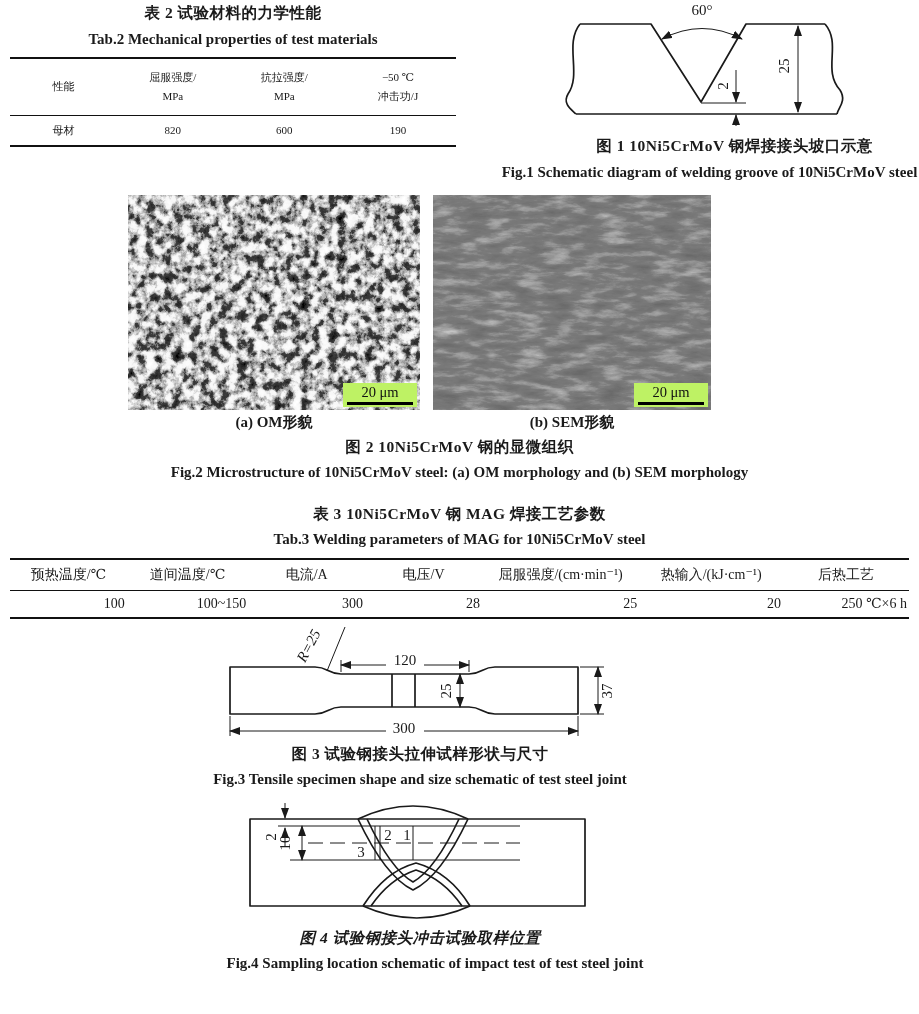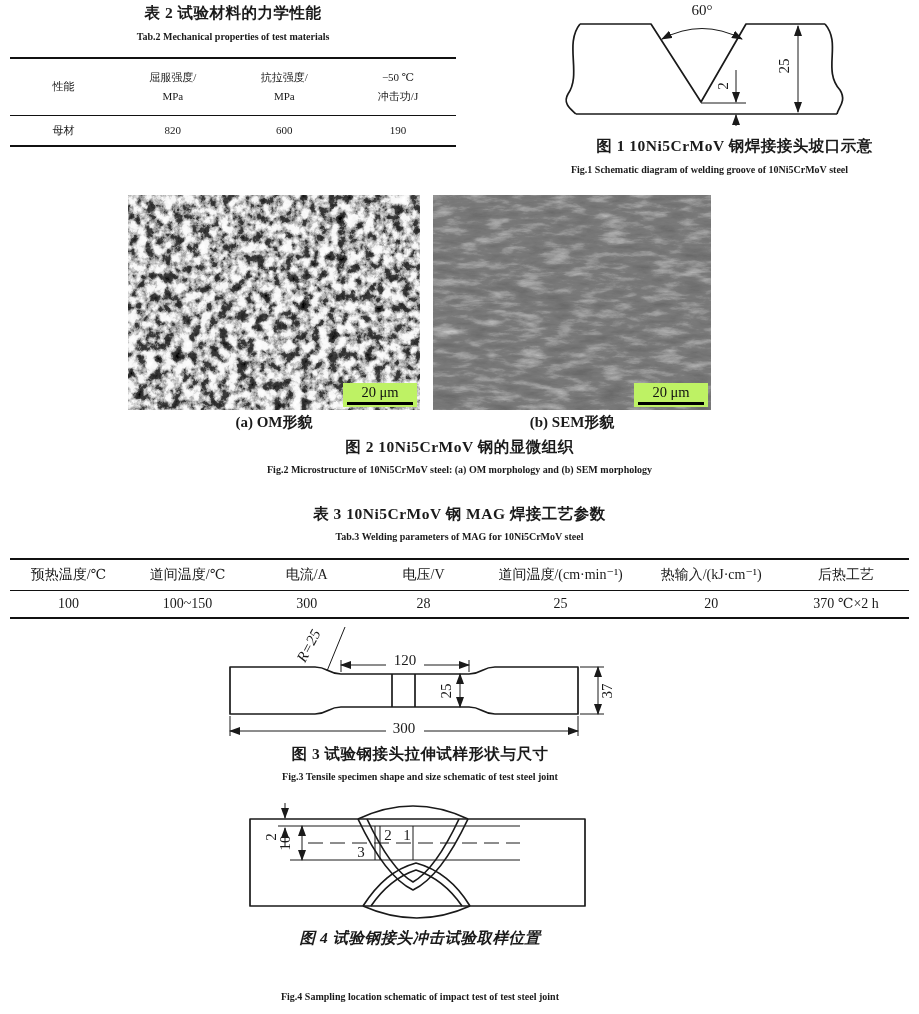--- a/index.html
+++ b/index.html
@@ -5,35 +5,35 @@
   * { box-sizing: border-box; }
   html,body { margin:0; padding:0; }
   body {
     width:919px; height:1014px; background:#ffffff;
     font-family:"Liberation Serif","DejaVu Serif",serif;
     color:#1a1a1a; position:relative; overflow:hidden;
   }
   .abs { position:absolute; }
   .ctr { text-align:center; }
   .cap-zh { font-weight:bold; font-size:15.5px; letter-spacing:0.5px; }
-  .cap-en { font-weight:bold; font-size:10px; }
+  .cap-en { font-weight:bold; font-size:15px; }
   .sub-cap { font-weight:bold; font-size:15px; }
 
   table { border-collapse:collapse; }
   .booktab { border-top:2px solid #111; border-bottom:2px solid #111; }
   .booktab thead tr { border-bottom:1.5px solid #111; }
   .booktab th, .booktab td { font-weight:normal; text-align:center; padding:0 2px; }
 
   .t2 { width:446px; font-size:11px; }
   .t2 th { height:57px; line-height:1.75; }
   .t2 td { height:31px; }
 
   .t3 { width:899px; font-size:14px; }
   .t3 th { height:31px; }
-  .t3 td { height:28px; }
+  .t3 td { height:28px;text-align:right; }
 
   .micro-wrap { position:absolute; overflow:hidden; background:#555; }
   .scalebar {
     position:absolute; right:3px; bottom:3px; width:74px;
     background:#bef264; text-align:center; font-size:14.5px; line-height:17px;
     padding:1px 2px 0 2px; color:#111;
   }
   .scalebar .bar { height:3px; background:#000; margin:1px 2px 2px 2px; }
 
   svg .ln   { stroke:#1a1a1a; stroke-width:1.7; fill:none; stroke-linejoin:round; }
@@ -155,34 +155,34 @@
 <div class="abs ctr cap-zh" style="left:0; top:504px; width:919px;">表 3  10Ni5CrMoV 钢 MAG 焊接工艺参数</div>
 <div class="abs ctr cap-en" style="left:0; top:531px; width:919px;">Tab.3  Welding parameters of MAG for 10Ni5CrMoV steel</div>
 
 <table class="booktab t3 abs" style="left:10px; top:558px;">
   <thead>
     <tr>
       <th style="width:13%;">预热温度/℃</th>
       <th style="width:13.5%;">道间温度/℃</th>
       <th style="width:13%;">电流/A</th>
       <th style="width:13%;">电压/V</th>
-      <th style="width:17.5%;">道间温度/(cm·min⁻¹)</th>
+      <th style="width:17.5%;">屈服强度/(cm·min⁻¹)</th>
       <th style="width:16%;">热输入/(kJ·cm⁻¹)</th>
       <th style="width:14%;">后热工艺</th>
     </tr>
   </thead>
   <tbody>
     <tr>
       <td>100</td>
       <td>100~150</td>
       <td>300</td>
       <td>28</td>
       <td>25</td>
       <td>20</td>
-      <td>370 ℃×2 h</td>
+      <td>250 ℃×6 h</td>
     </tr>
   </tbody>
 </table>
 
 <svg class="abs" style="left:200px; top:624px;" width="440" height="122" viewBox="0 0 440 122">
   <defs>
     <marker id="ar3" markerWidth="11" markerHeight="8" refX="10" refY="4" orient="auto-start-reverse" markerUnits="userSpaceOnUse">
       <path d="M0,0 L11,4 L0,8 Z" fill="#1a1a1a"></path>
     </marker>
   </defs>
@@ -243,13 +243,13 @@
 
   <path class="thin" d="M55,4 L55,19" marker-end="url(#ar4)"></path>
   <path class="thin" d="M55,48 L55,29" marker-end="url(#ar4)"></path>
   <text class="dim" transform="rotate(-90 46 38)" x="46" y="38" text-anchor="middle">2</text>
 
   <path class="thin" d="M72,27 L72,61" marker-start="url(#ar4)" marker-end="url(#ar4)"></path>
   <text class="dim" transform="rotate(-90 60 44)" x="60" y="44" text-anchor="middle">10</text>
 </svg>
 
 <div class="abs ctr cap-zh" style="left:60px; top:928px; width:720px;font-style:italic;">图 4  试验钢接头冲击试验取样位置</div>
-<div class="abs ctr cap-en" style="left:60px; top:955px; width:720px;margin-top:36px;">Fig.4  Sampling location schematic of impact test of test steel joint</div>
+<div class="abs ctr cap-en" style="left:75px; top:955px; width:720px;">Fig.4  Sampling location schematic of impact test of test steel joint</div>
 
 </body></html>

